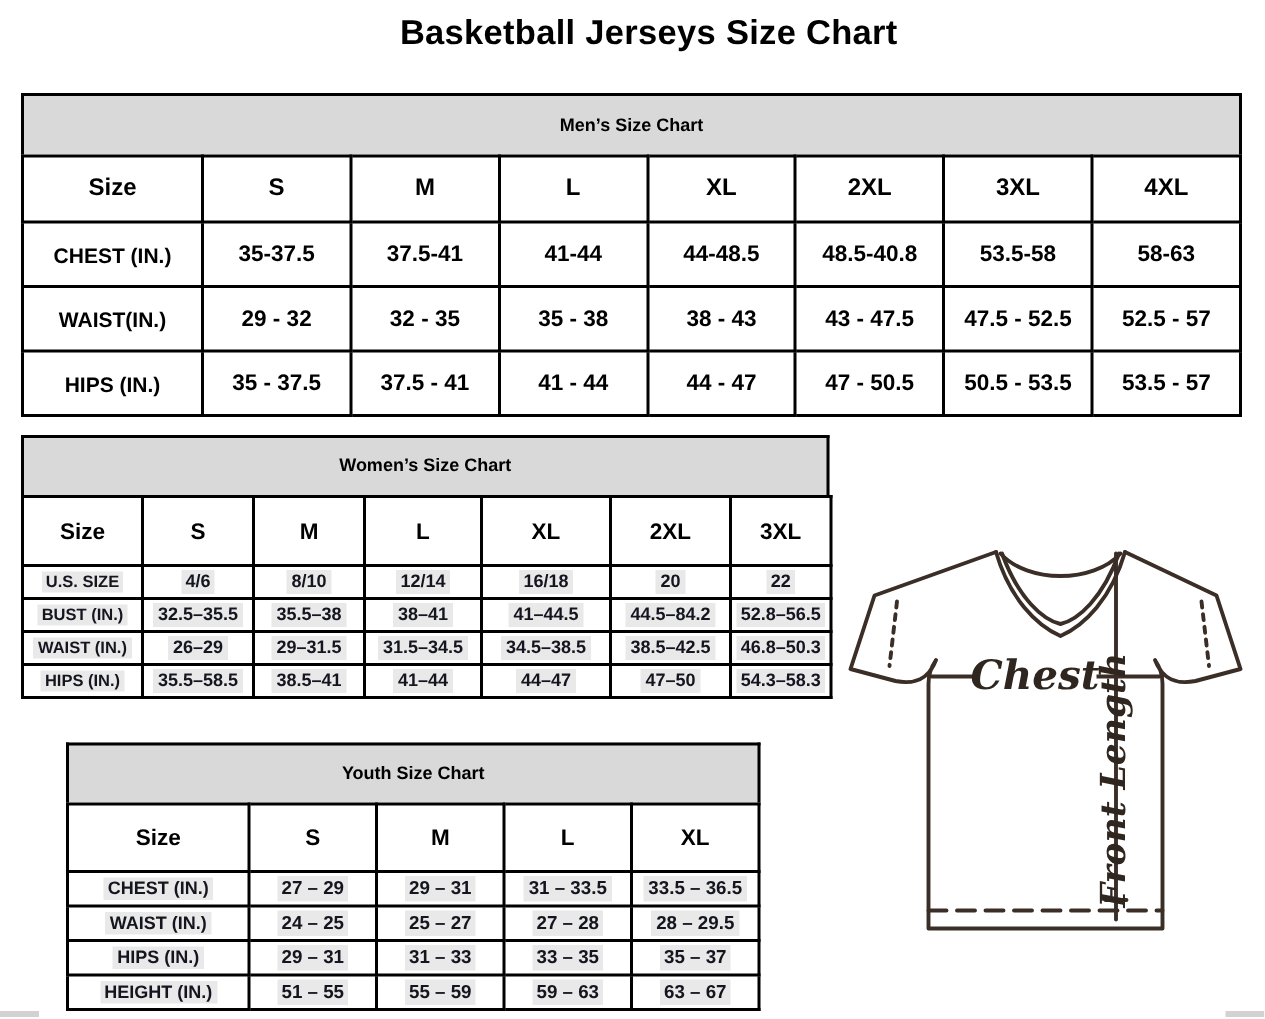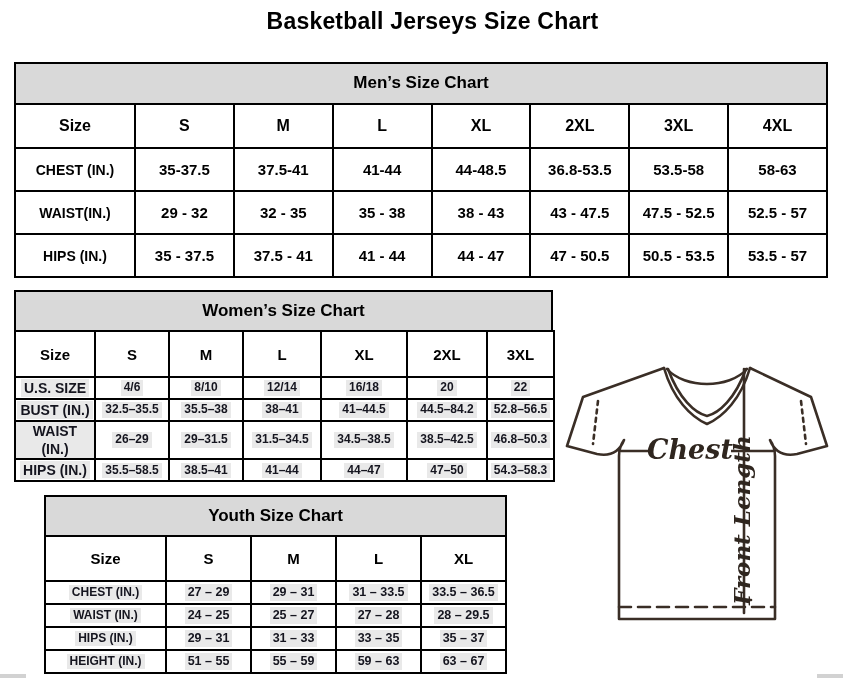--- a/index.html
+++ b/index.html
@@ -5,35 +5,35 @@
   * { margin:0; padding:0; box-sizing:border-box; }
   html,body { background:#fff; }
   body { font-family:"Liberation Sans", sans-serif; }
   .canvas { position:relative; width:843px; height:679px; background:#fff; overflow:hidden; }
 
   .title { position:absolute; top:8px; left:0; width:100%; text-align:center;
            font-size:23px; font-weight:bold; color:#000; letter-spacing:.2px;margin-left:11px; }
 
   .chart { position:absolute; }
   .chart-title { height:40px; line-height:37px; text-align:center; font-weight:bold;
-                 font-size:17px; background:#d9d9d9; border:2px solid #000; border-bottom:none; color:#000; }
+                 font-size:12px; background:#d9d9d9; border:2px solid #000; border-bottom:none; color:#000; }
   table { border-collapse:collapse; width:100%; table-layout:fixed; background:#fff; }
   th, td { border:2px solid #000; text-align:center; vertical-align:middle;
            font-weight:bold; padding:0; color:#000; }
 
   .mens  { left:14px; top:62px;  width:814px; }
   .mens  .chart-title { height:41px; line-height:38px; }
   .mens  tr.size-row { height:44px; font-size:16px; }
   .mens  tr.data-row { height:43px; font-size:15px; }
   .mens  tr.data-row th { font-size:14px; }
 
   .womens { left:14px; top:290px; width:539px; }
   .womens tr.size-row { height:46px; font-size:15px; }
   .womens tr.data-row { height:22px; font-size:12px; }
-  .womens tr.data-row th { font-size:14px; }
+  .womens tr.data-row th { font-size:11px; }
 
   .youth { left:14px; top:495px; width:493px;padding-left:30px; }
   .youth tr.size-row { height:45px; font-size:15px; }
   .youth tr.data-row { height:23px; font-size:12.5px; }
   .youth tr.data-row th { font-size:12px; }
 
   .hl { background:#e9e9e9; color:#15151f; padding:0 3px; display:inline-block; line-height:1.3; }
 
   .jersey { position:absolute; left:556px; top:363px; width:287px; height:264px; }
 
@@ -71,21 +71,21 @@
             <th>2XL</th>
             <th>3XL</th>
             <th>4XL</th>
           </tr>
           <tr class="data-row">
             <th>CHEST (IN.)</th>
             <td>35-37.5</td>
             <td>37.5-41</td>
             <td>41-44</td>
             <td>44-48.5</td>
-            <td>36.8-53.5</td>
+            <td>48.5-40.8</td>
             <td>53.5-58</td>
             <td>58-63</td>
           </tr>
           <tr class="data-row">
             <th>WAIST(IN.)</th>
             <td>29 - 32</td>
             <td>32 - 35</td>
             <td>35 - 38</td>
             <td>38 - 43</td>
             <td>43 - 47.5</td>

